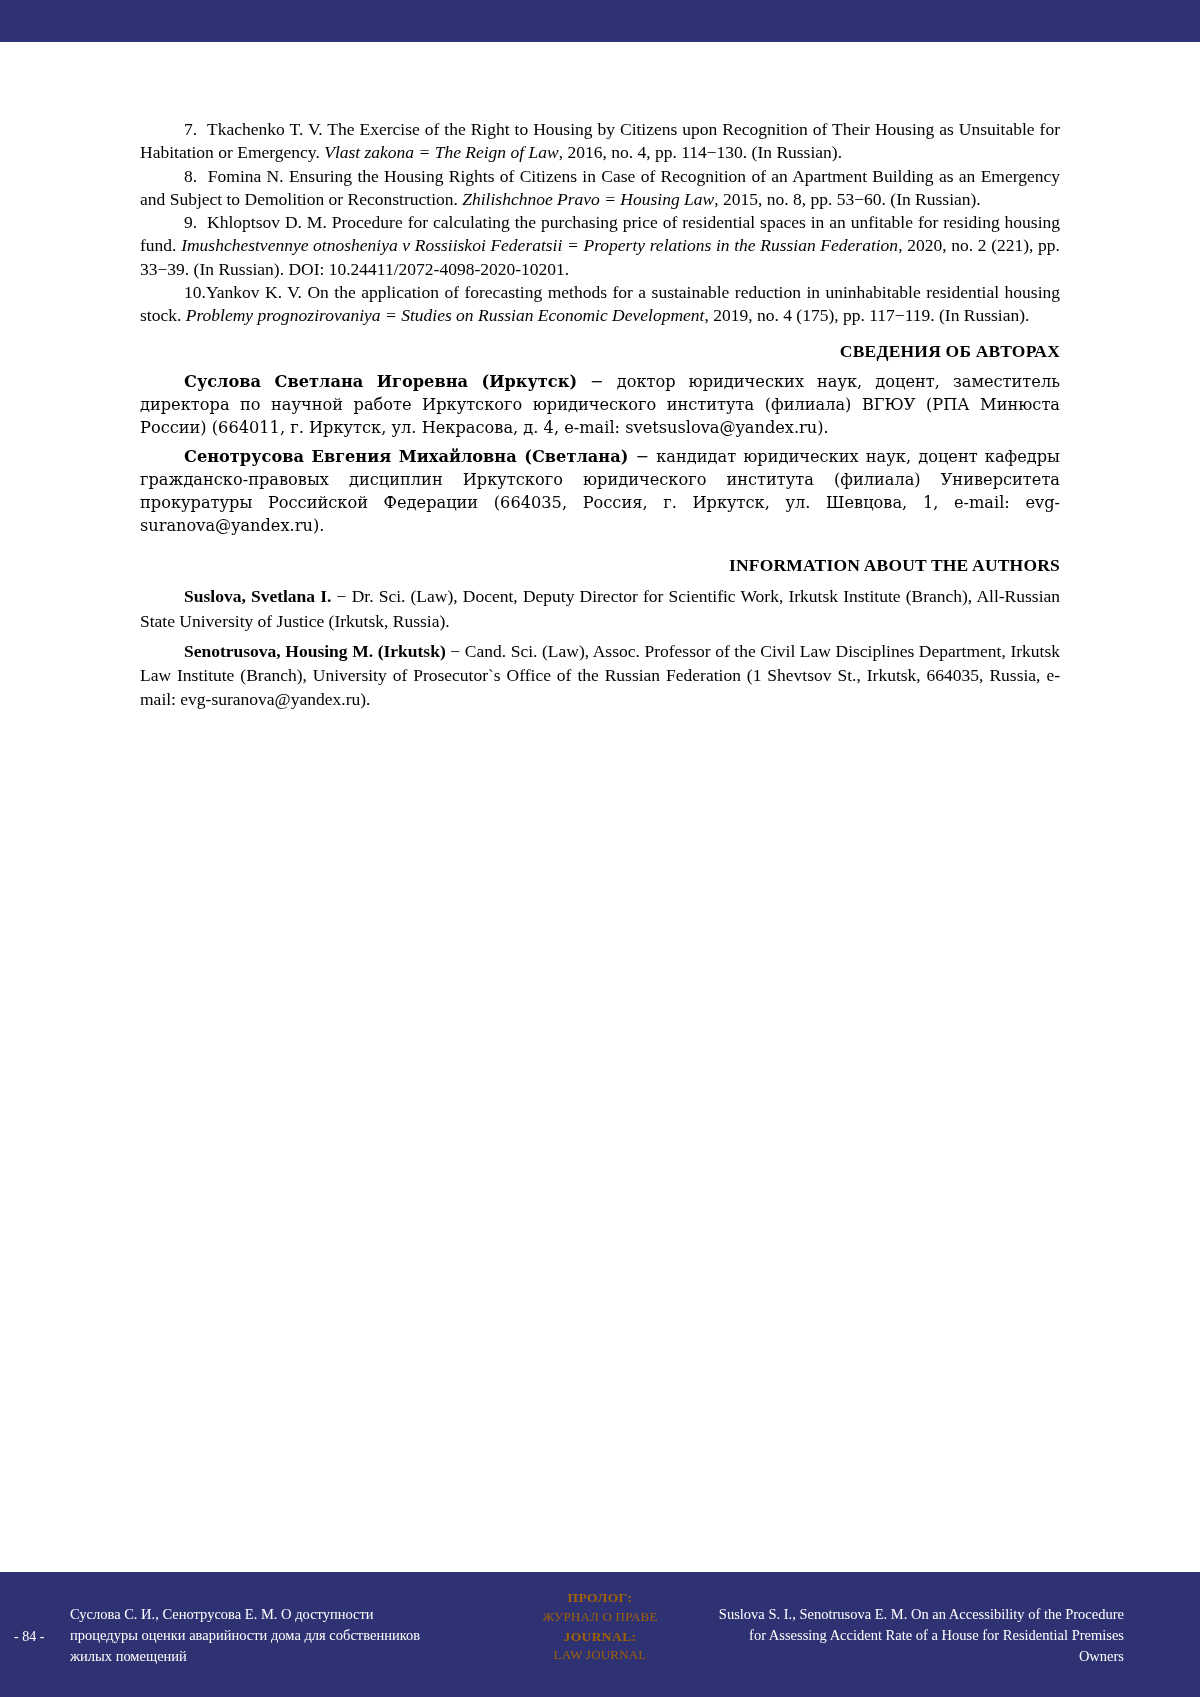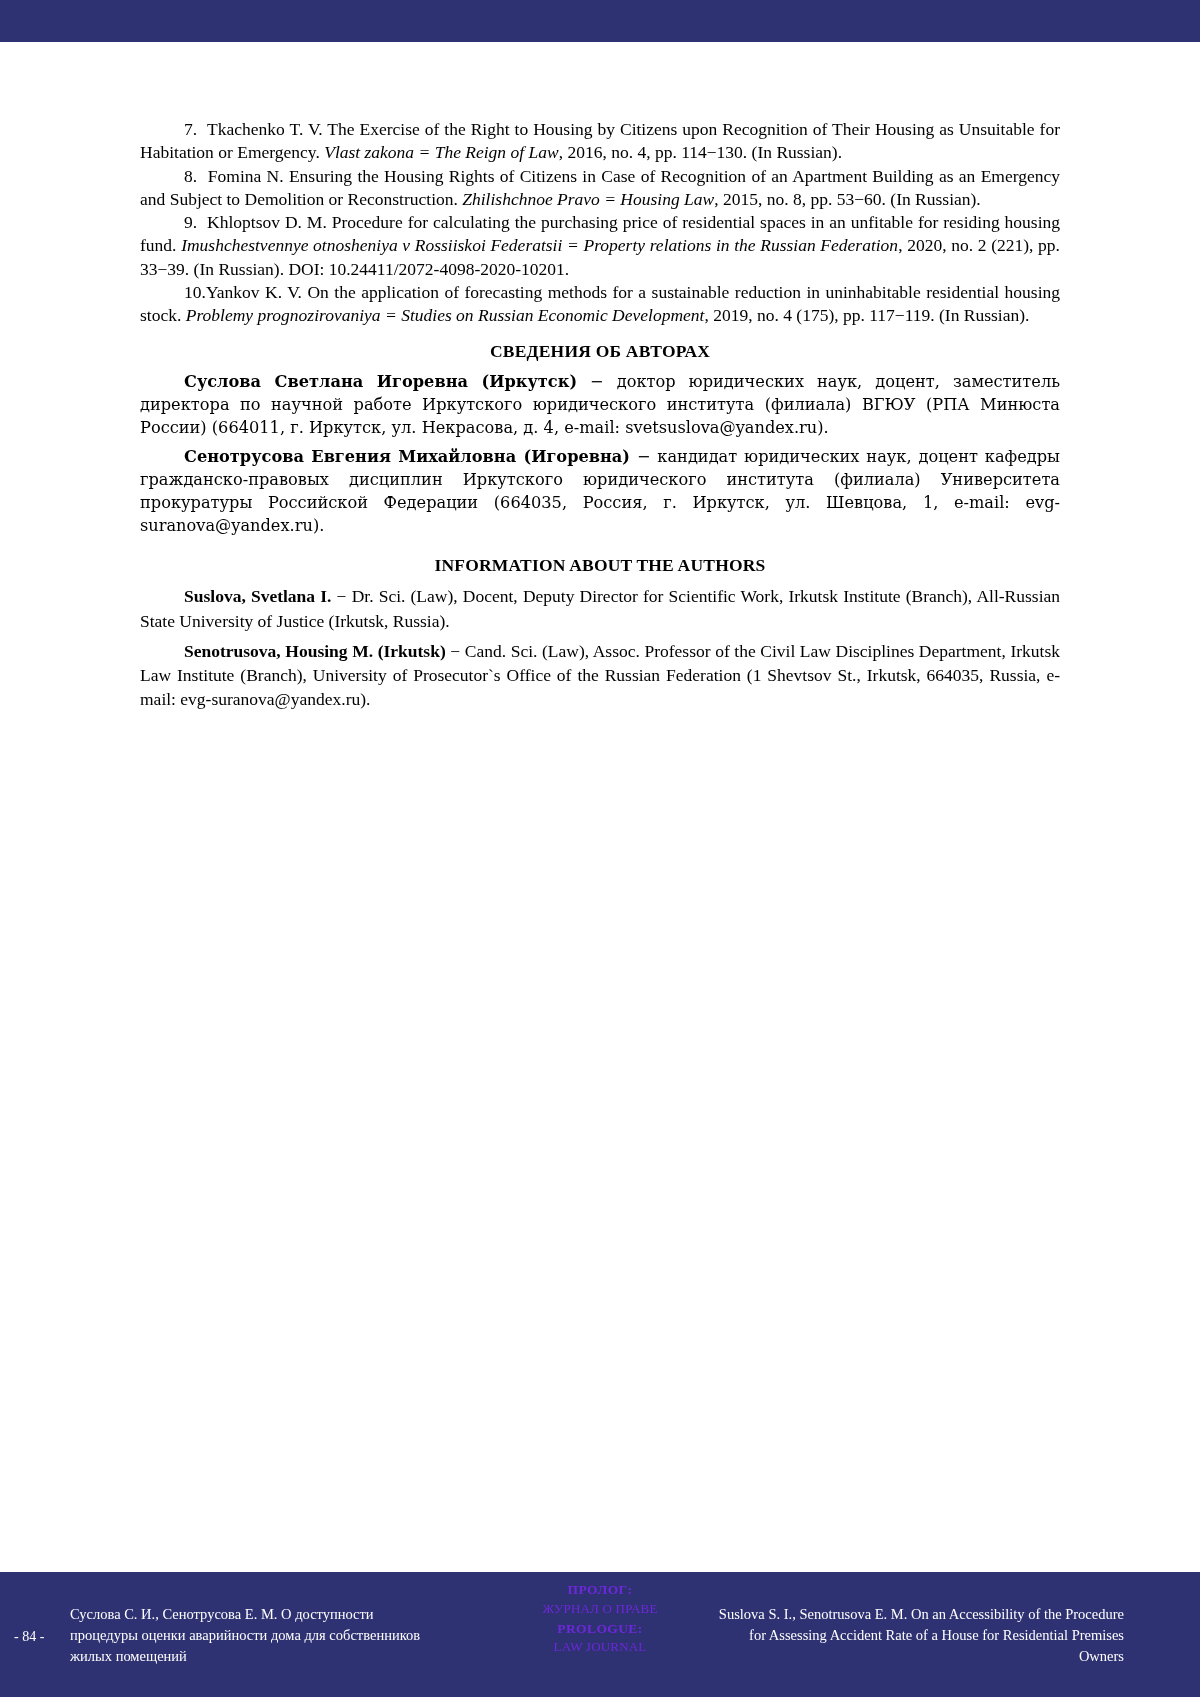--- a/index.html
+++ b/index.html
@@ -49,21 +49,21 @@
     line-height: 1.33;
     text-align: justify;
     text-indent: 44px;
   }
   .it { font-style: italic; }
   .bold { font-weight: bold; }
   h2.section-head {
     margin: 14px 0 8px 0;
     font-size: 17.5px;
     font-weight: bold;
-    text-align: center;
+    text-align: right;
     letter-spacing: 0.2px;
   }
   h2.section-head.en {
     margin-top: 18px;
   }
   p.author {
     margin: 0 0 6px 0;
     font-size: 17.5px;
     line-height: 1.38;
     text-align: justify;
@@ -104,24 +104,24 @@
     bottom: 30px;
     width: 360px;
     font-size: 14.5px;
     line-height: 1.45;
     text-align: left;
     color: #ffffff;
   }
   .foot-center {
     position: absolute;
     left: 430px;
-    bottom: 40px;
+    bottom: 32px;
     width: 340px;
     text-align: center;
-    color: #6d28d9;
+    color: #a16207;
     line-height: 1.45;
   }
   .foot-center .l1 {
     font-size: 13.5px;
     font-weight: bold;
     letter-spacing: 0.4px;
   }
   .foot-center .l2 {
     font-size: 13px;
     letter-spacing: 0.2px;
@@ -163,37 +163,37 @@
     <p class="ref"><span>8.</span>&nbsp;&nbsp;<span>Fomina N. Ensuring the Housing Rights of Citizens in Case of Recognition of an Apartment Building as an Emergency and Subject to Demolition or Reconstruction. </span><span class="it">Zhilishchnoe Pravo = Housing Law</span><span>, 2015, no. 8, pp. 53−60. (In Russian).</span></p>
 
     <p class="ref"><span>9.</span>&nbsp;&nbsp;<span>Khloptsov D. M. Procedure for calculating the purchasing price of residential spaces in an unfitable for residing housing fund. </span><span class="it">Imushchestvennye otnosheniya v Rossiiskoi Federatsii = Property relations in the Russian Federation</span><span>, 2020, no. 2 (221), pp. 33−39. (In Russian). DOI: 10.24411/2072-4098-2020-10201.</span></p>
 
     <p class="ref"><span>10.</span><span>Yankov K. V. On the application of forecasting methods for a sustainable reduction in uninhabitable residential housing stock. </span><span class="it">Problemy prognozirovaniya = Studies on Russian Economic Development</span><span>, 2019, no. 4 (175), pp. 117−119. (In Russian).</span></p>
 
     <h2 class="section-head">СВЕДЕНИЯ ОБ АВТОРАХ</h2>
 
     <p class="author ru"><span class="bold">Суслова Светлана Игоревна (Иркутск)</span><span> − </span><span>доктор юридических наук, доцент, заместитель директора по научной работе Иркутского юридического института (филиала) ВГЮУ (РПА Минюста России) (664011, г. Иркутск, ул. Некрасова, д. 4, e-mail: svetsuslova@yandex.ru).</span></p>
 
-    <p class="author ru"><span class="bold">Сенотрусова Евгения Михайловна (Игоревна)</span><span> − </span><span>кандидат юридических наук, доцент кафедры гражданско-правовых дисциплин Иркутского юридического института (филиала) Университета прокуратуры Российской Федерации (664035, Россия, г. Иркутск, ул. Шевцова, 1, e-mail: evg-suranova@yandex.ru).</span></p>
+    <p class="author ru"><span class="bold">Сенотрусова Евгения Михайловна (Светлана)</span><span> − </span><span>кандидат юридических наук, доцент кафедры гражданско-правовых дисциплин Иркутского юридического института (филиала) Университета прокуратуры Российской Федерации (664035, Россия, г. Иркутск, ул. Шевцова, 1, e-mail: evg-suranova@yandex.ru).</span></p>
 
     <h2 class="section-head en">INFORMATION ABOUT THE AUTHORS</h2>
 
     <p class="author en"><span class="bold">Suslova, Svetlana I.</span><span> − </span><span>Dr. Sci. (Law), Docent, Deputy Director for Scientific Work, Irkutsk Institute (Branch), All-Russian State University of Justice (Irkutsk, Russia).</span></p>
 
     <p class="author en"><span class="bold">Senotrusova, Housing M. (Irkutsk)</span><span> − </span><span>Cand. Sci. (Law), Assoc. Professor of the Civil Law Disciplines Department, Irkutsk Law Institute (Branch), University of Prosecutor`s Office of the Russian Federation (1 Shevtsov St., Irkutsk, 664035, Russia, e-mail: evg-suranova@yandex.ru).</span></p>
 
   </div>
 
   <div class="bottom-band"></div>
 
   <div class="footer">
     <div class="page-num">- 84 -</div>
     <div class="foot-left">Суслова С. И., Сенотрусова Е. М. О доступности процедуры оценки аварийности дома для собственников жилых помещений</div>
     <div class="foot-center">
       <div class="l1">ПРОЛОГ:</div>
       <div class="l2 smallcaps">ЖУРНАЛ О ПРАВЕ</div>
-      <div class="l3">PROLOGUE:</div>
+      <div class="l3">JOURNAL:</div>
       <div class="l4 smallcaps">LAW JOURNAL</div>
     </div>
     <div class="foot-right">Suslova S. I., Senotrusova E. M. On an Accessibility of the Procedure for Assessing Accident Rate of a House for Residential Premises Owners</div>
   </div>
 
 </div>
 
 </body></html>

